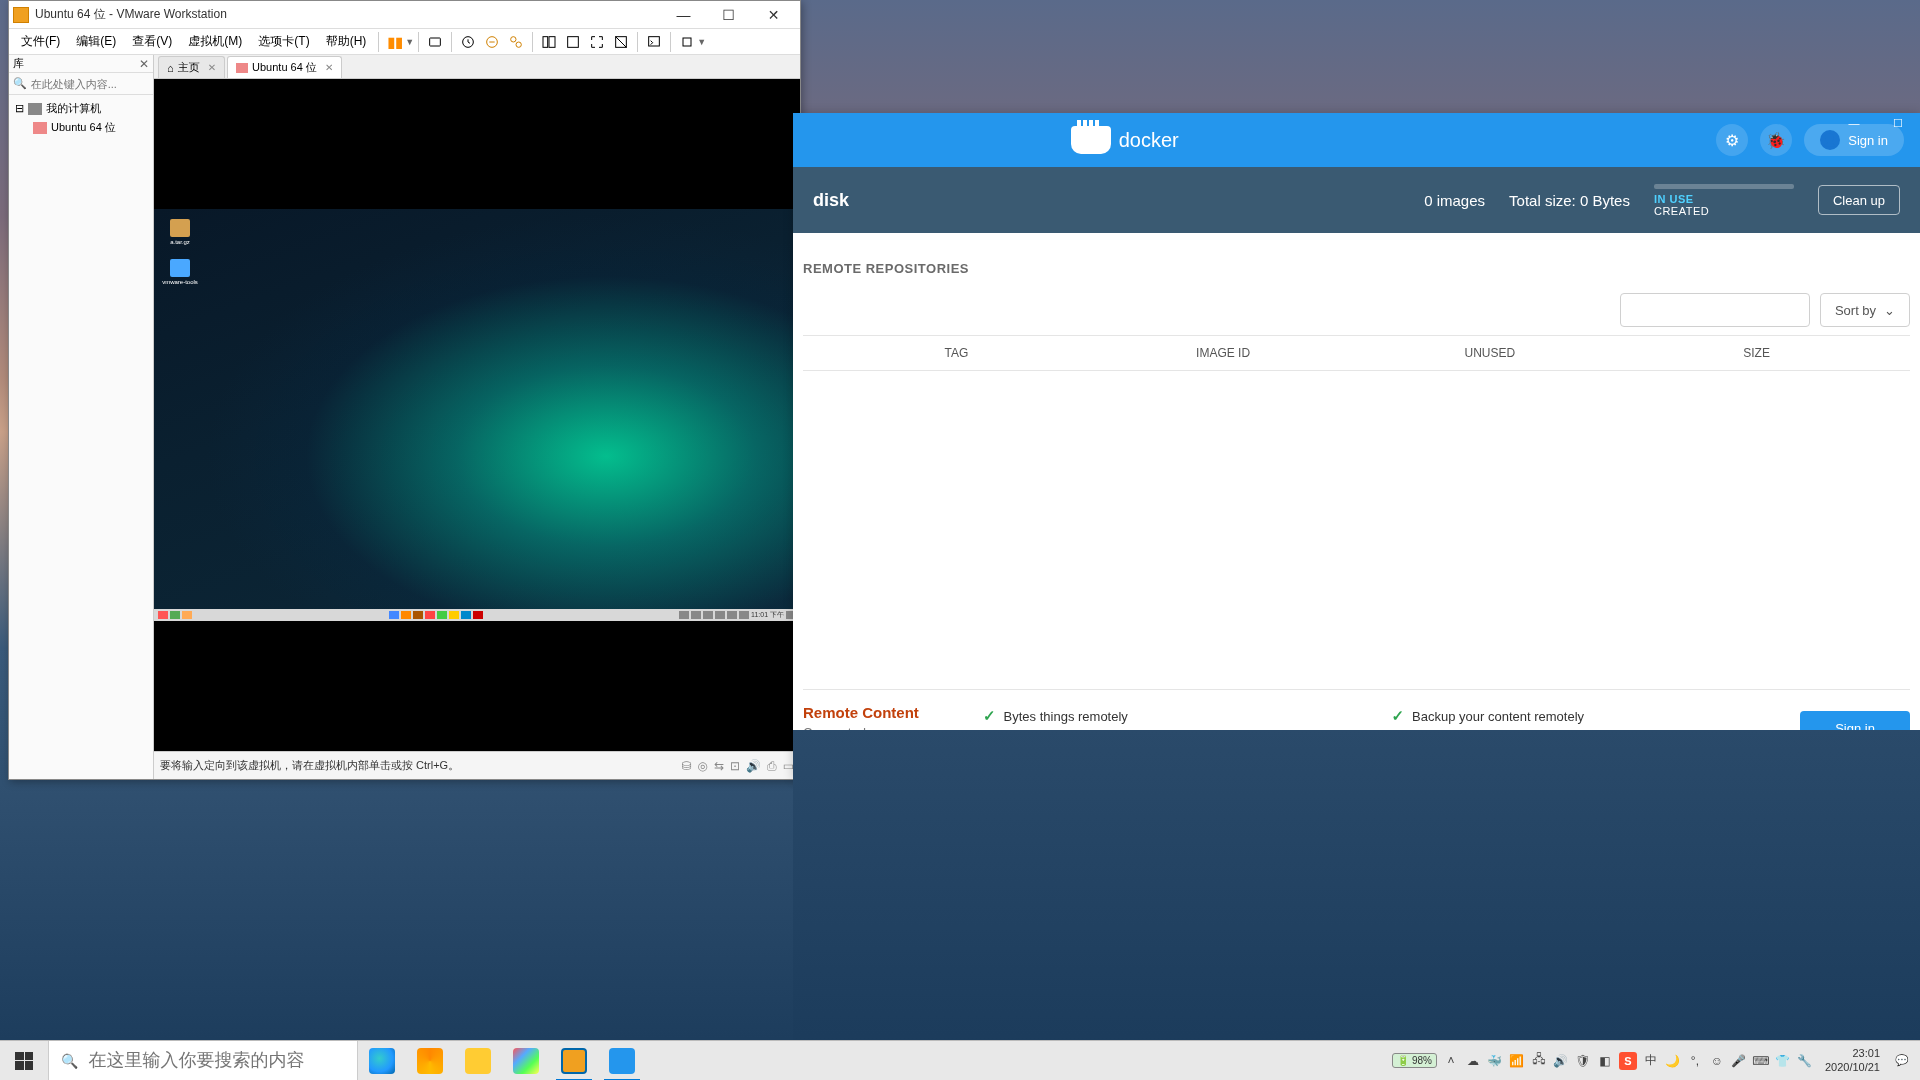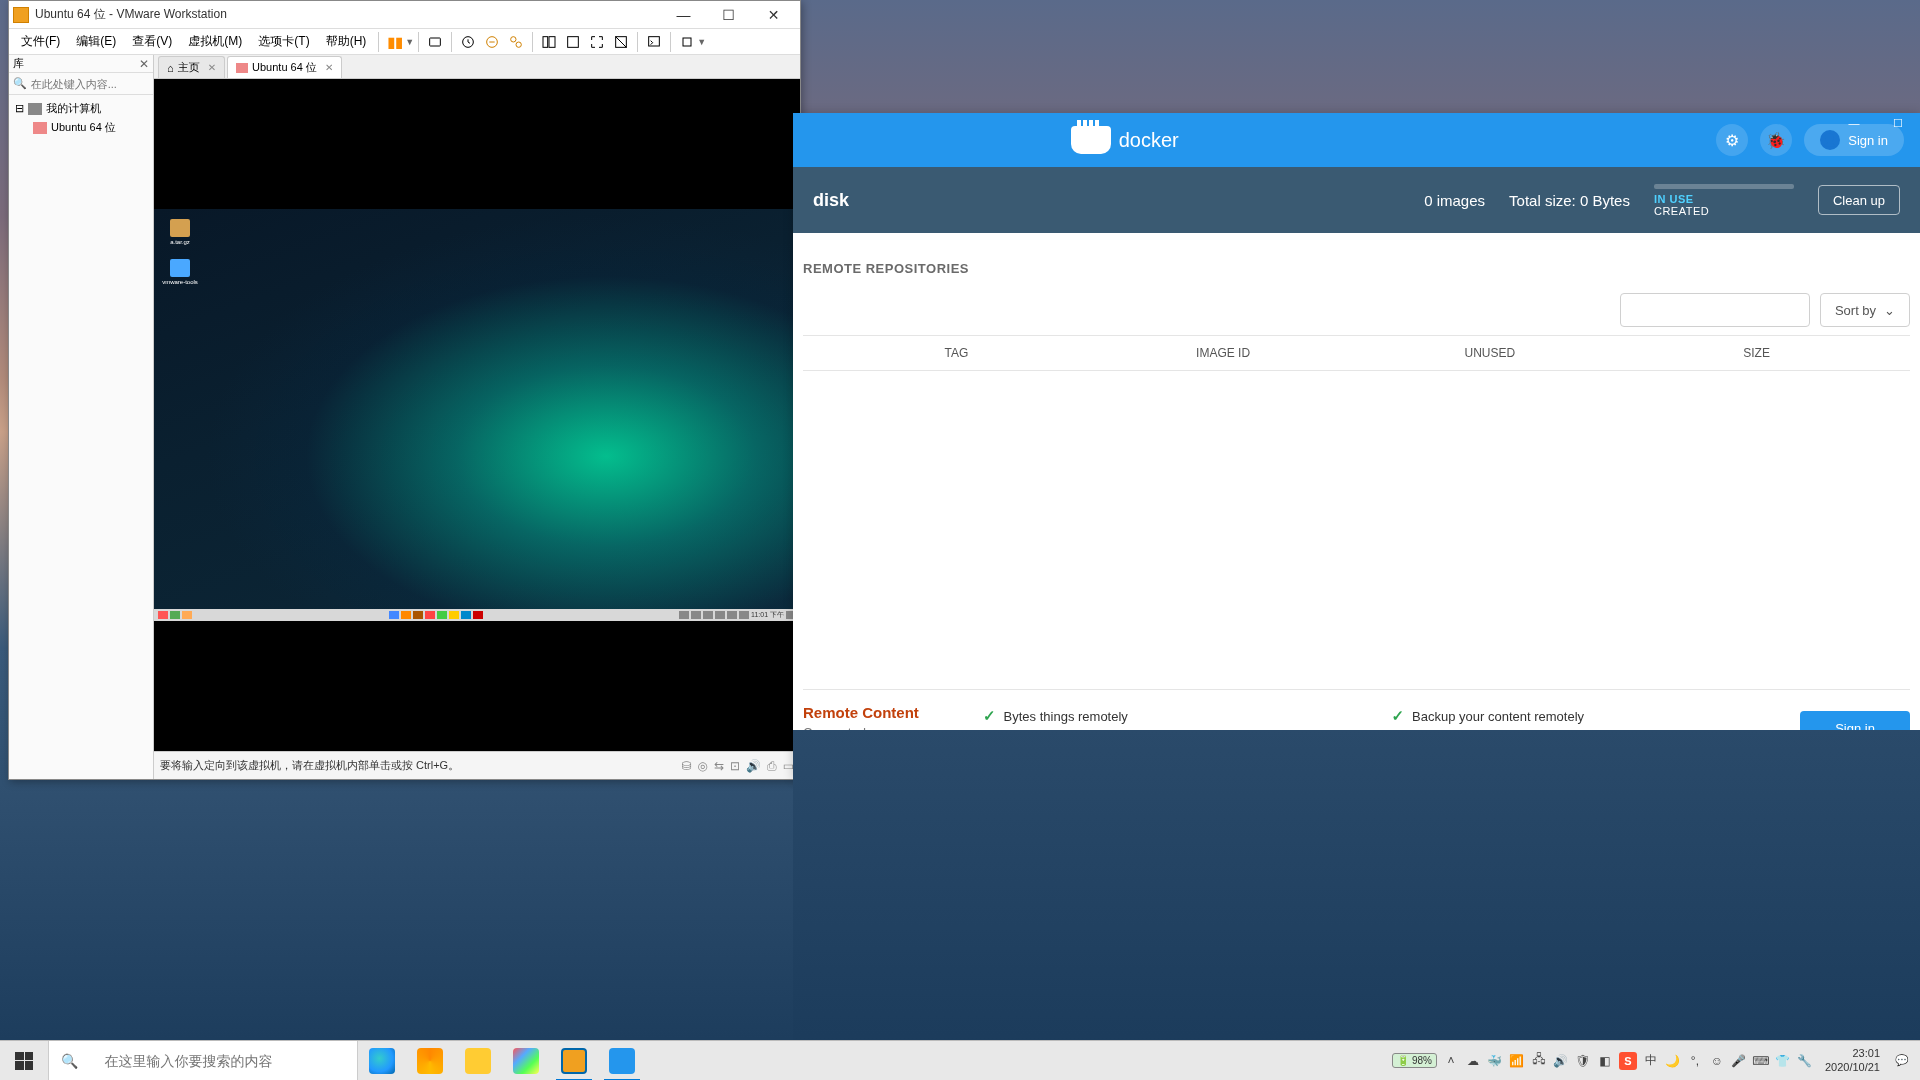--- a/index.html
+++ b/index.html
@@ -103,21 +103,21 @@
 
 .wallpaper-strip { position: absolute; left: 793px; right: 0; bottom: 0; top: 730px; background: linear-gradient(180deg, #2a4a6a 0%, #1a3a5a 100%); }
 
 
 .win-taskbar { position: absolute; left: 0; right: 0; bottom: 0; height: 40px; background: #e8e8e8; border-top: 1px solid #bbb; display: flex; align-items: stretch; }
 .start-btn { width: 48px; display: flex; align-items: center; justify-content: center; cursor: pointer; }
 .win-logo { width: 18px; height: 18px; display: grid; grid-template-columns: 1fr 1fr; grid-template-rows: 1fr 1fr; gap: 1px; }
 .win-logo div { background: #333; }
 .win-search { flex: 0 0 310px; display: flex; align-items: center; padding: 0 12px; background: #fff; margin: 0; border-left:1px solid #ccc; border-right:1px solid #ccc;}
 .win-search-icon { font-size: 14px; color: #555; margin-right: 10px; }
-.win-search-input { border: none; outline: none; font-size: 14px; flex: 1; color: #666; margin-left: 16px; }
+.win-search-input { border: none; outline: none; font-size: 18px; flex: 1; color: #666; }
 .win-tb-icons { display: flex; align-items: center; }
 .win-tb-app { width: 48px; height: 40px; display: flex; align-items: center; justify-content: center; cursor: pointer; position: relative; }
 .win-tb-app .app-ico { width: 26px; height: 26px; border-radius: 4px; }
 .ico-edge { background: radial-gradient(circle at 40% 40%, #3cc 0%, #29f 60%, #06a 100%); border-radius:50%;}
 .ico-swirl { background: conic-gradient(#f80, #fb0, #f80); border-radius:50%;}
 .ico-files { background: #ffcc33; }
 .ico-paint { background: linear-gradient(135deg,#f55,#5af,#5f5,#ff5); border-radius:50%;}
 .ico-vmware { background: #f0a020; border:2px solid #06a;}
 .ico-docker { background: #2496ed; border-radius:50%;}
 .win-tb-app.active::after { content:""; position:absolute; bottom:0; left:6px; right:6px; height:2px; background:#0078d4;}

